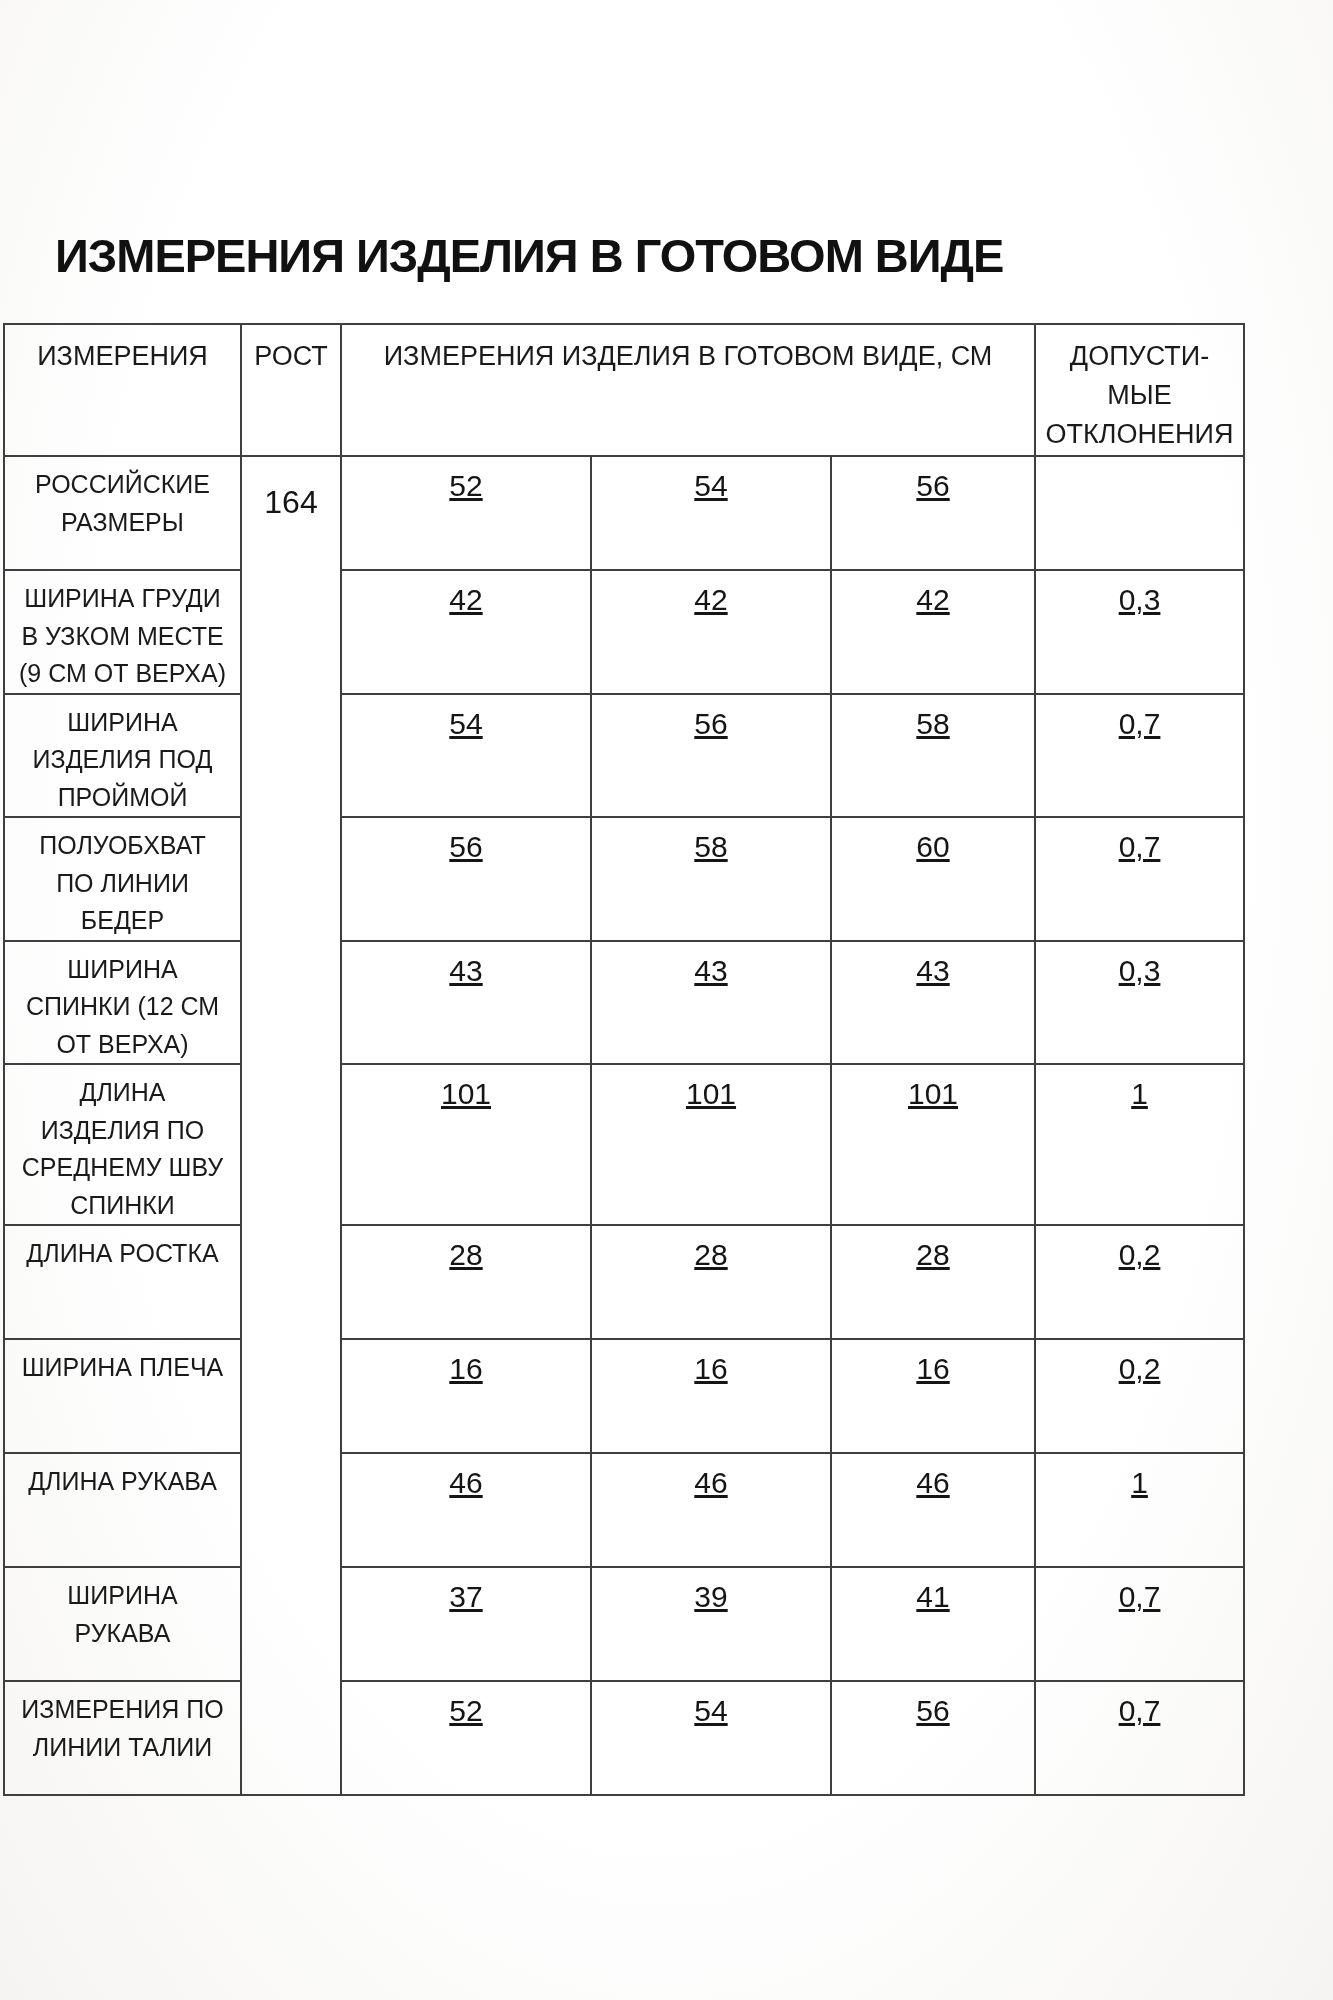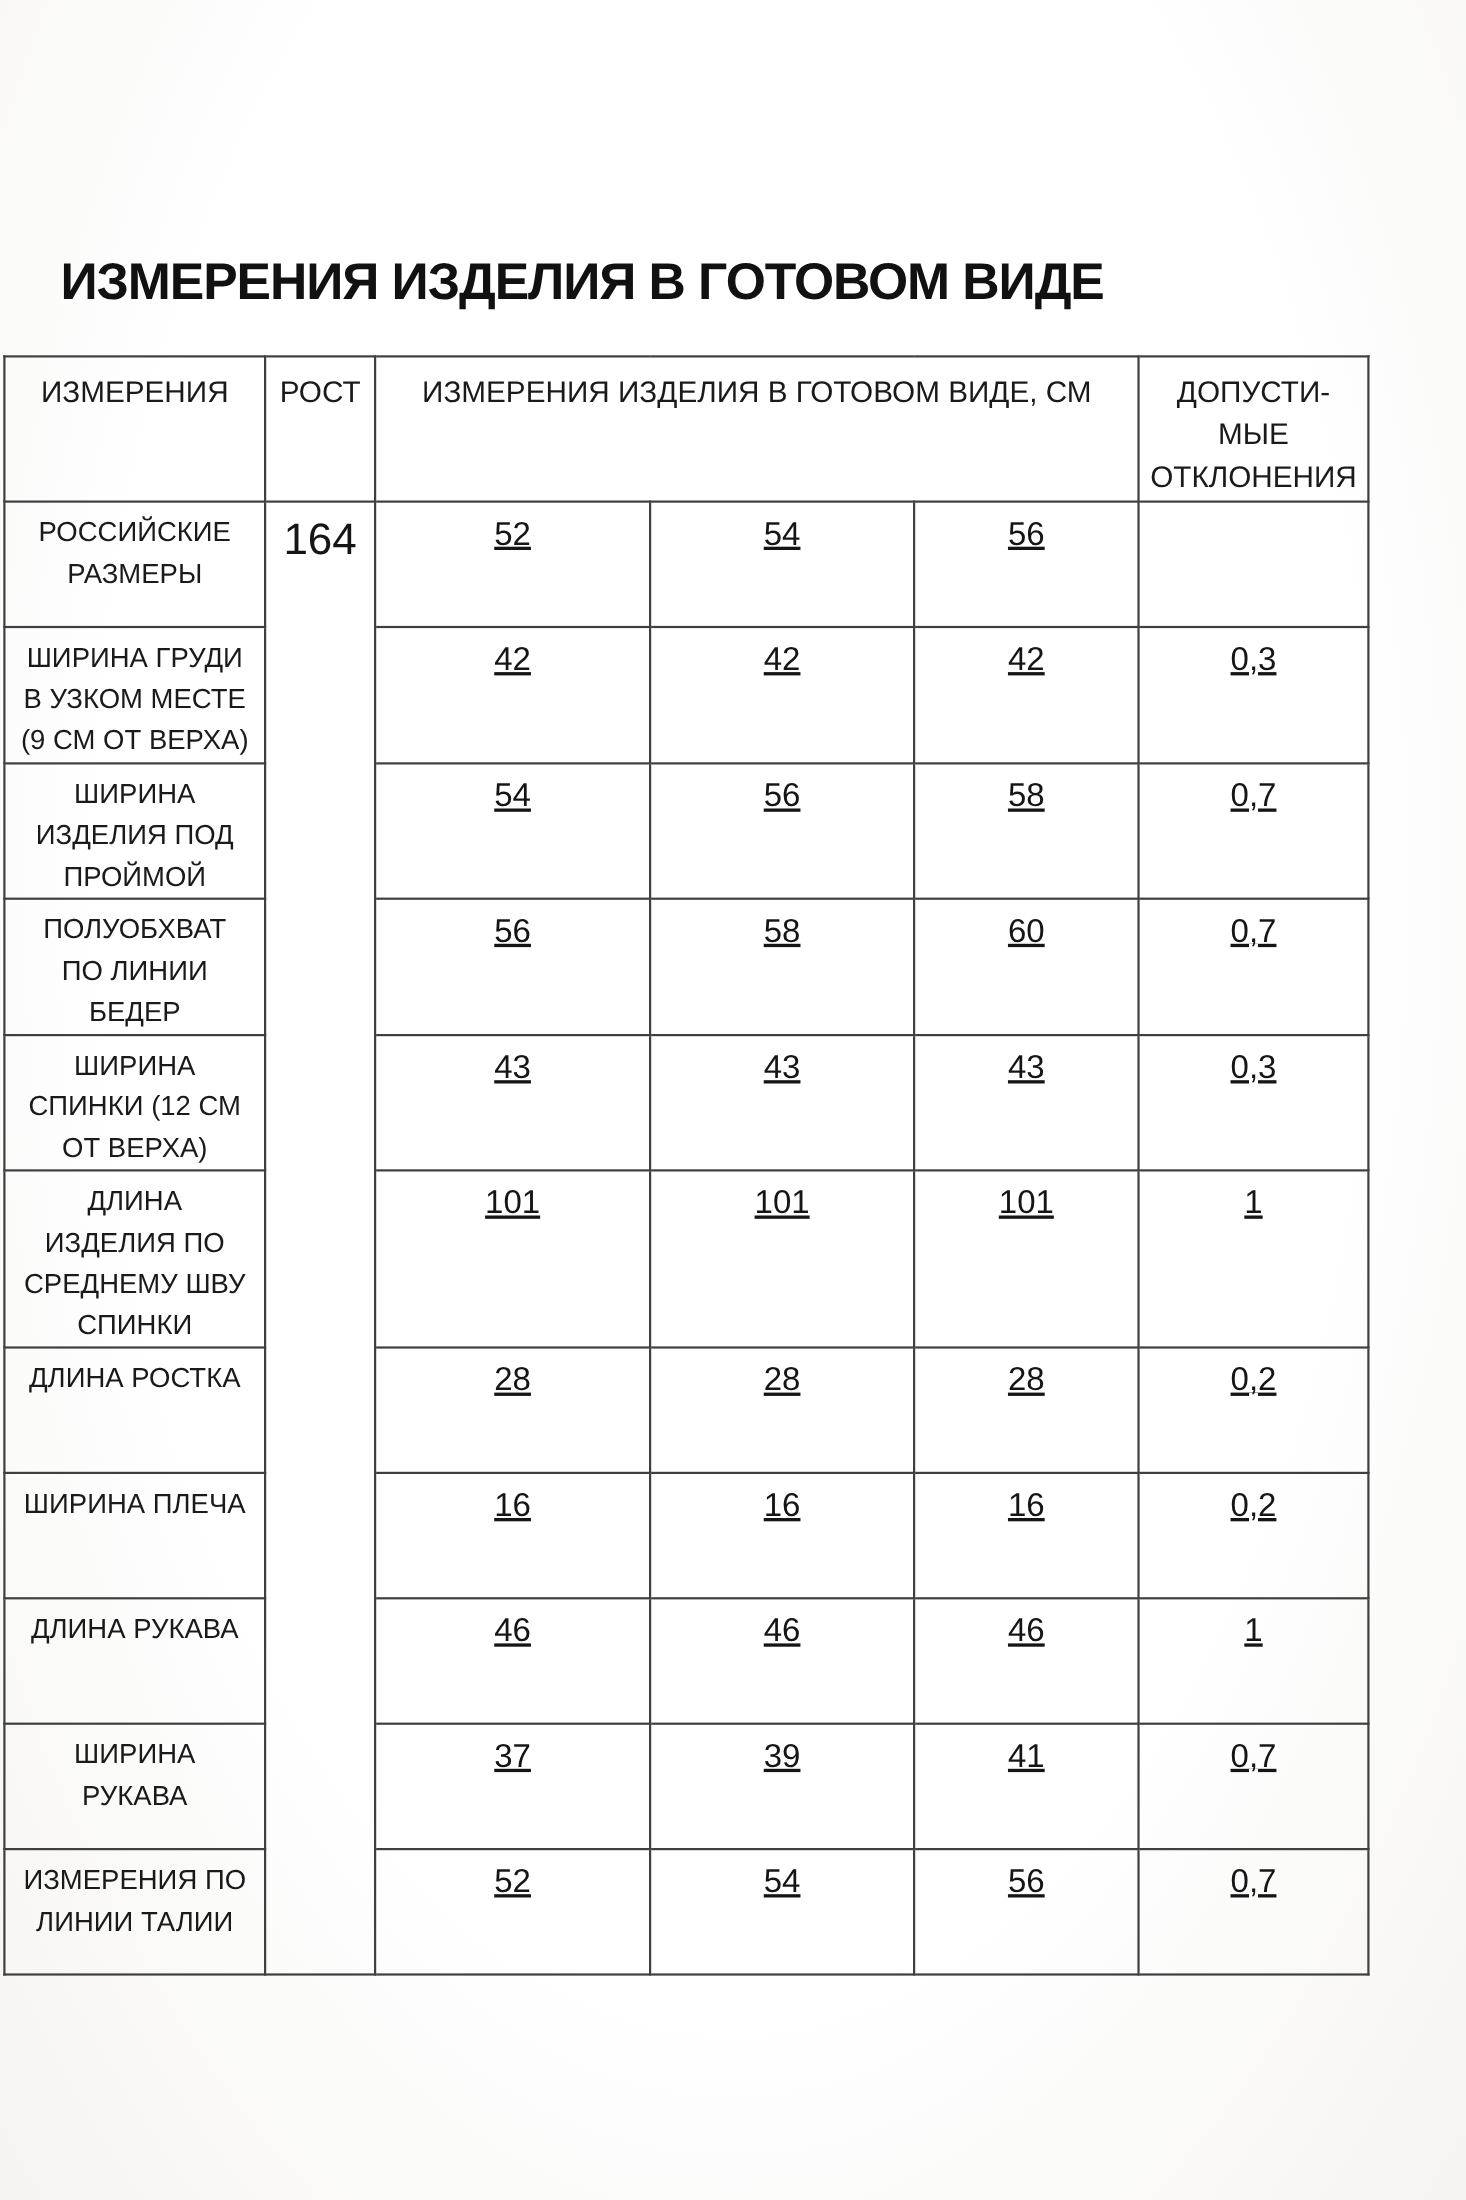--- a/index.html
+++ b/index.html
@@ -55,22 +55,22 @@
     padding:9px 14px 0 14px;
     color:#1a1a1a;
   }
   td.num{
     font-size:30px;
     padding-top:12px;
     color:#151515;
     text-decoration:underline;
   }
   td.rost-val{
-    font-size:40px;
-    padding-top:12px;
+    font-size:32px;
+    padding-top:27px;
     color:#151515;
   }
 </style>
 </head>
 <body>
 
 <div class="page">
 
   <div class="doc-title">ИЗМЕРЕНИЯ ИЗДЕЛИЯ В ГОТОВОМ ВИДЕ</div>
 

